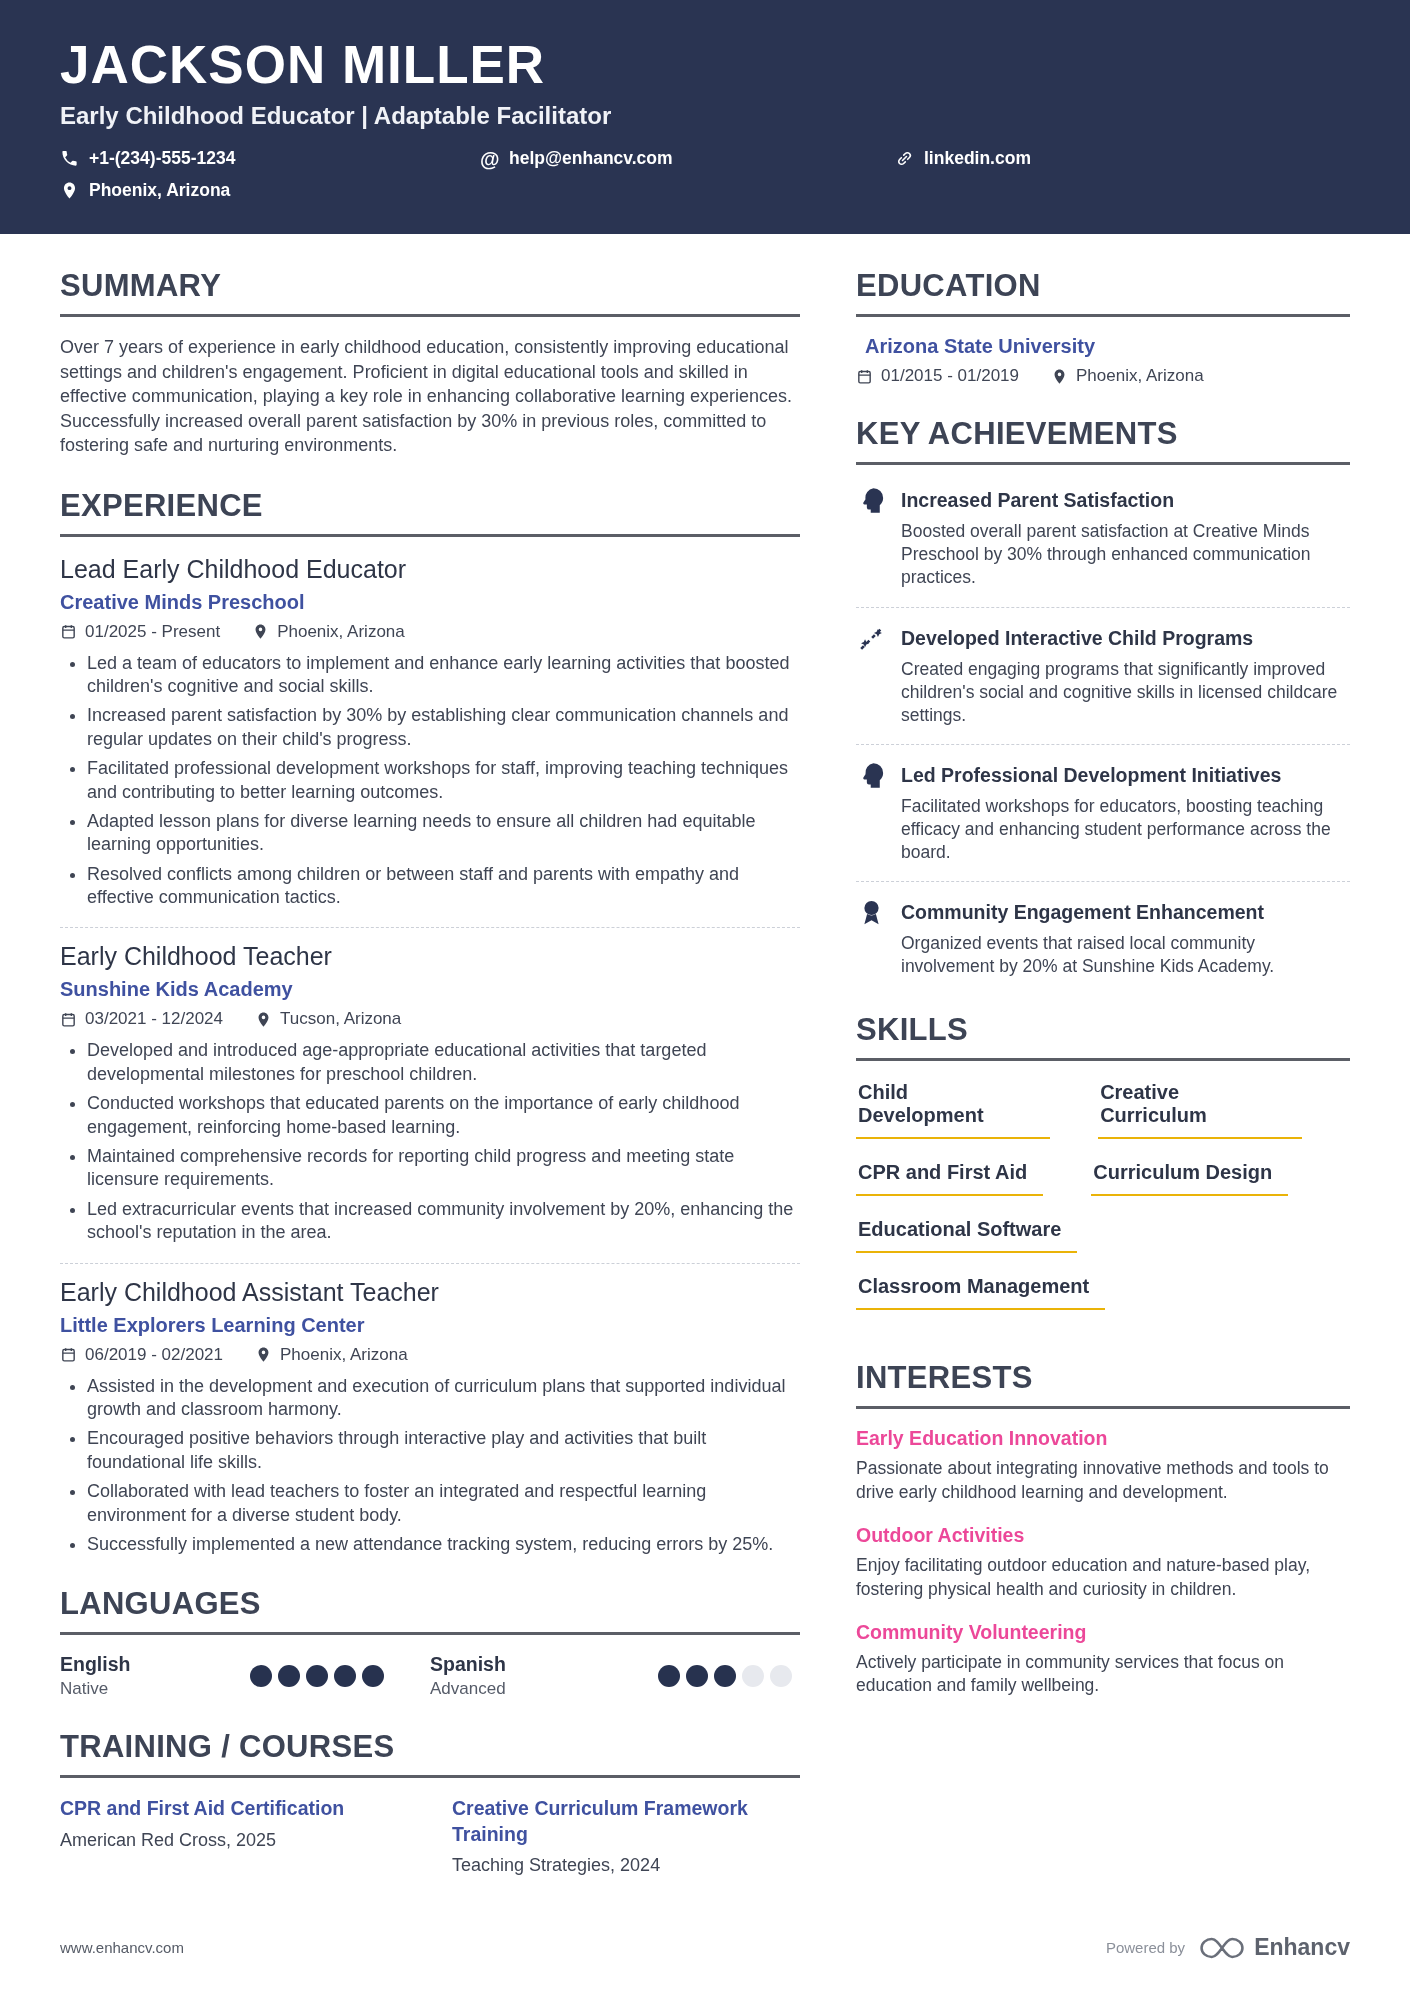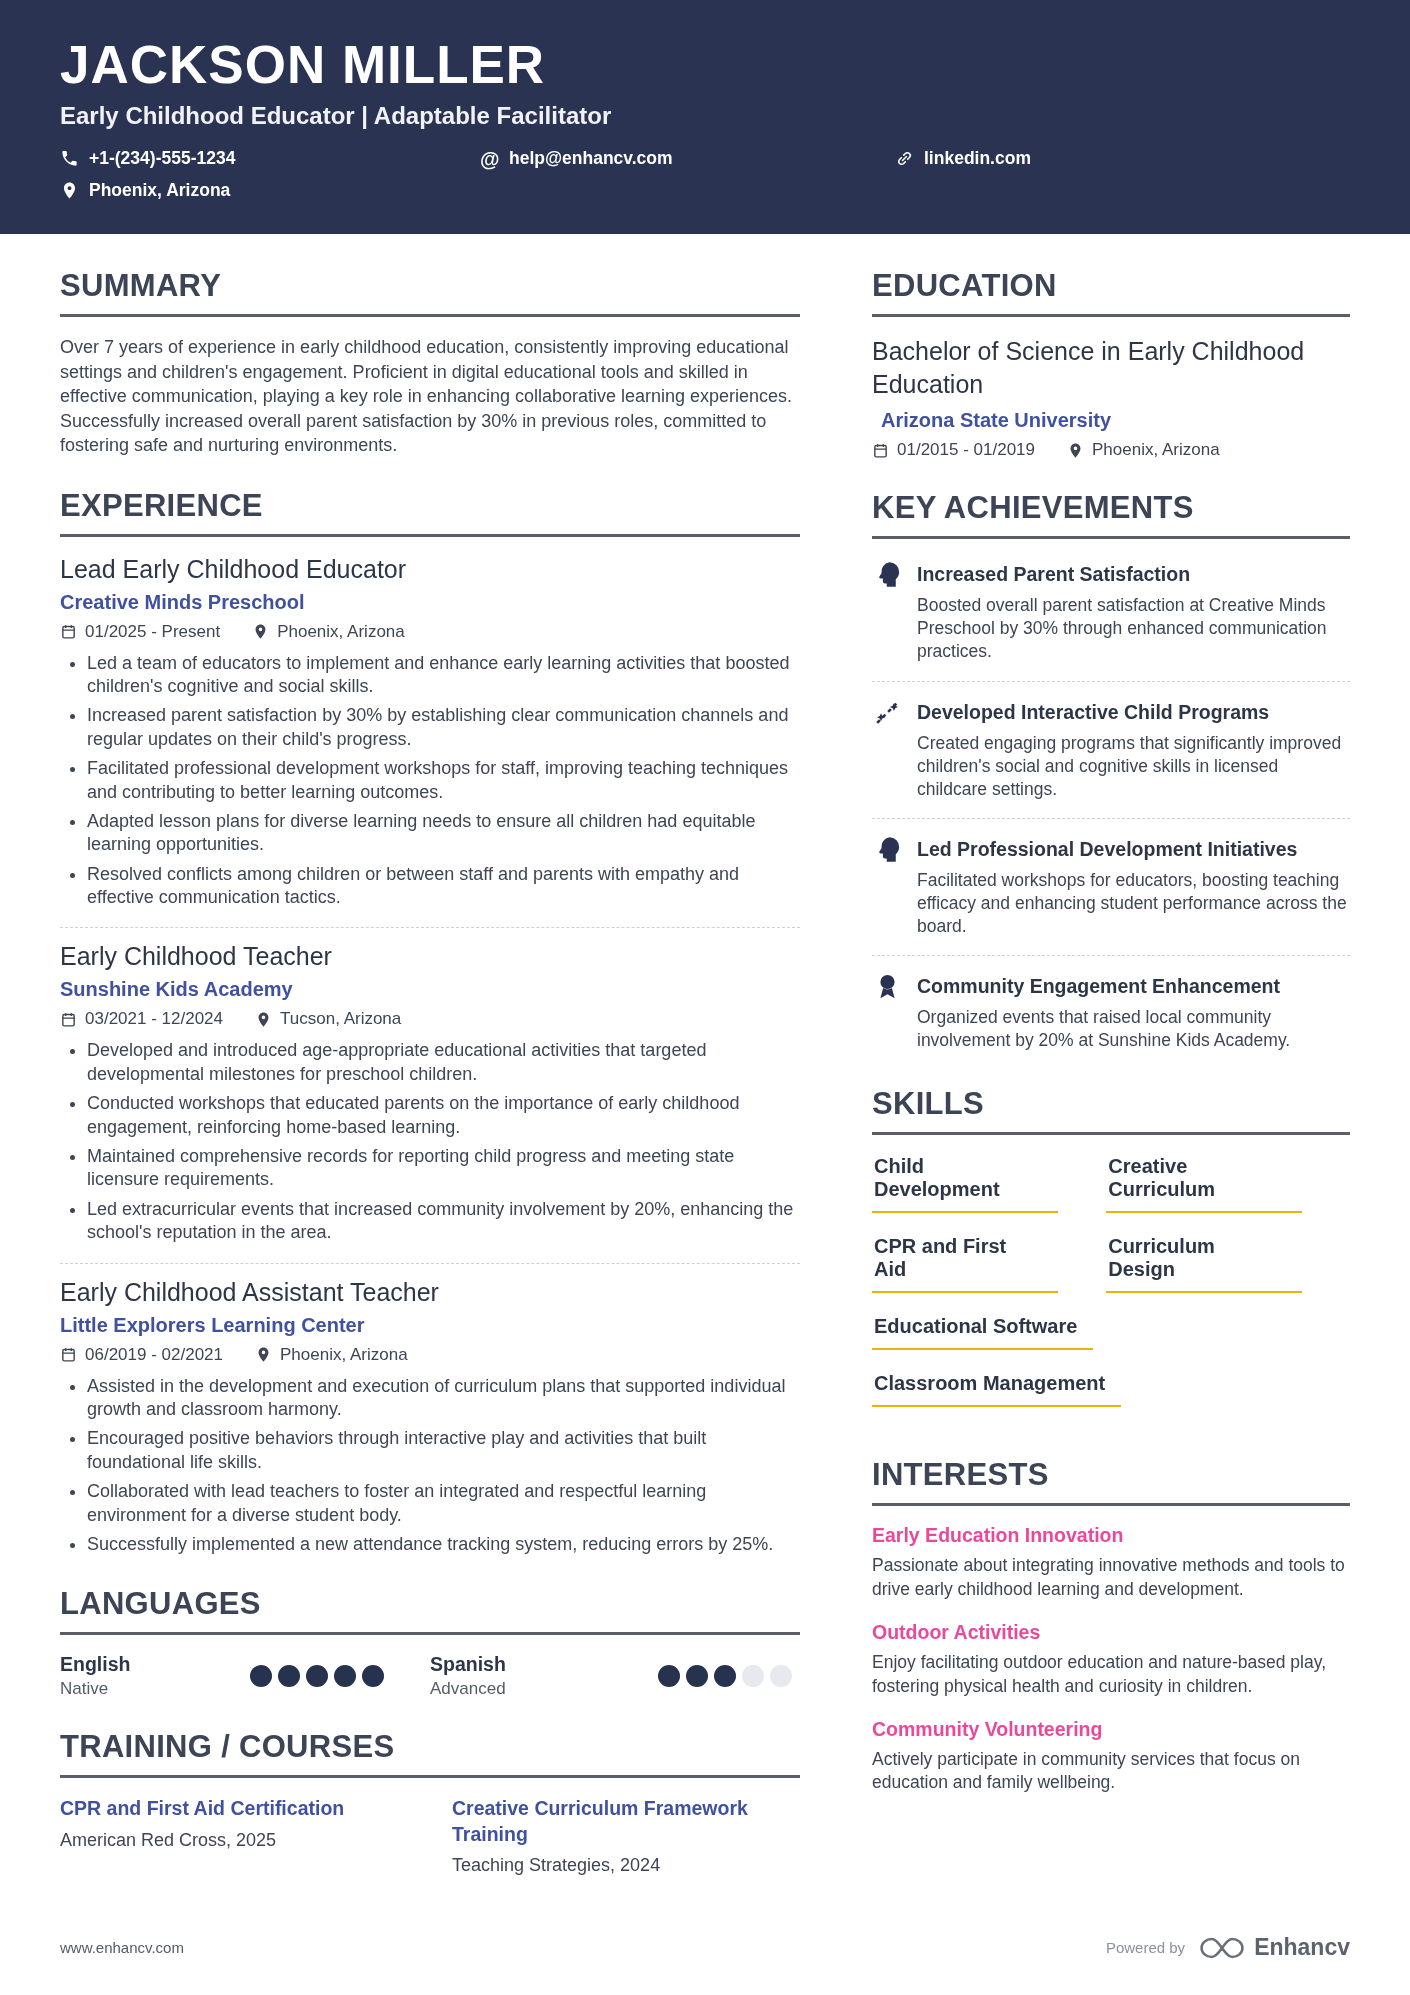--- a/index.html
+++ b/index.html
@@ -14,21 +14,21 @@
   .contact { margin-top:18px; font-size:17.5px; font-weight:600; }
   .contact-row { display:flex; align-items:center; }
   .contact-item { display:flex; align-items:center; gap:10px; margin-bottom:11px; }
   .contact-item.phone { width:420px; }
   .contact-item.email { width:415px; }
   .cicon { width:19px; height:19px; flex:none; display:inline-flex; color:#ffffff; }
   .cicon svg { width:100%; height:100%; }
   .at-glyph { font-size:20px; font-weight:700; line-height:1; }
 
   
-  .columns { display:flex; gap:72px; padding:34px 60px 0; }
+  .columns { display:flex; gap:56px; padding:34px 60px 0; }
   .col-left { width:740px; flex:none; }
   .col-right { flex:1; min-width:0; }
 
   .section { margin-bottom:30px; }
   .section-heading { font-size:31px; font-weight:800; color:var(--heading-text,#3d4455); letter-spacing:.3px; padding-bottom:10px; border-bottom:3px solid var(--rule-dark,#5b5e66); margin-bottom:18px; }
 
   .summary-text { font-size:18px; line-height:1.36; color:var(--body-text,#3f4554); }
 
   
   .job { padding-bottom:12px; margin-bottom:14px; border-bottom:1px dashed #ccd0d8; }
@@ -283,21 +283,20 @@
           </div>
         </div>
       </div>
 
     </div>
 
     <div class="col-right">
 
       <div class="section">
         <div class="section-heading">EDUCATION</div>
-        <div class="degree">Bachelor of Science in Early Childhood Education</div>
         <div class="school">Arizona State University</div>
         <div class="meta-row">
           <div class="meta-item">
             <span class="micon">
               <svg viewBox="0 0 24 24">
                   <rect x="4" y="5" width="16" height="16" rx="2" fill="none" stroke="currentColor" stroke-width="2"></rect>
                   <path d="M8 3v4M16 3v4M4 10h16" stroke="currentColor" stroke-width="2" fill="none"></path>
                 </svg>
             </span>
             <span>01/2015 - 01/2019</span>

